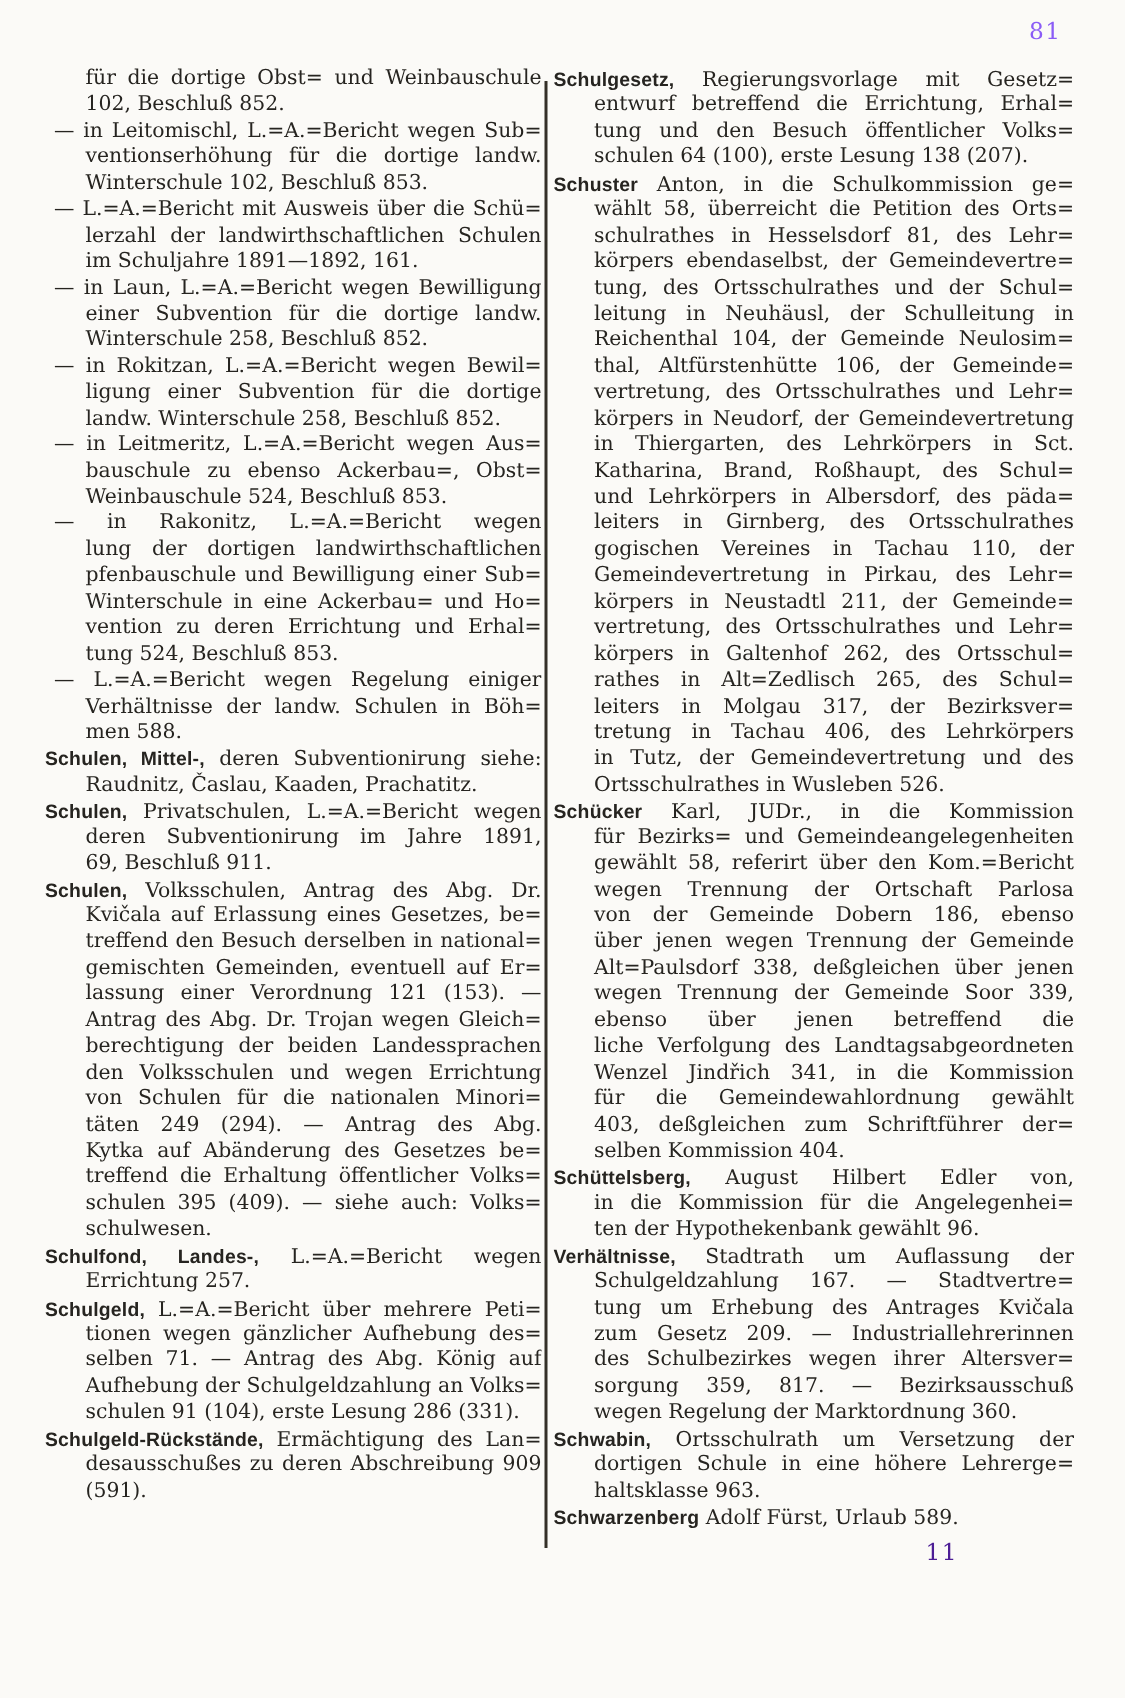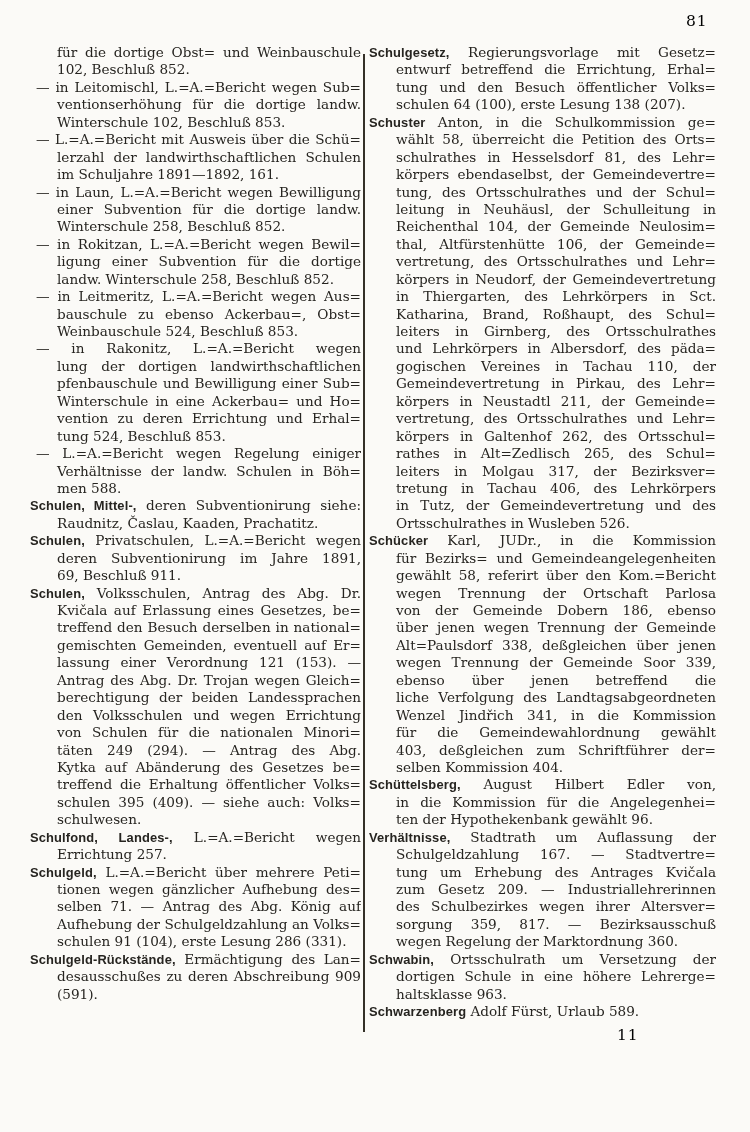--- a/index.html
+++ b/index.html
@@ -23,29 +23,29 @@
     position: absolute;
     inset: 0;
     overflow: hidden;
   }
   .pagenum {
     position: absolute;
     top: 12px;
     left: 686px;
     font-size: 15.5px;
     letter-spacing: 1px;
-    color: #000000;
+    color: #8b5cf6;
   }
   .signature {
     position: absolute;
     top: 1026px;
     left: 617px;
     font-size: 15.5px;
     letter-spacing: 1px;
-    color: #000000;
+    color: #4c1d95;
   }
   .divider {
     position: absolute;
     left: 363px;
     top: 54px;
     width: 2px;
     height: 978px;
     background: #343028;
   }
   .col {
@@ -146,22 +146,22 @@
       <div class="line ind2">schulrathes in Hesselsdorf 81, des Lehr=</div>
       <div class="line ind2">körpers ebendaselbst, der Gemeindevertre=</div>
       <div class="line ind2">tung, des Ortsschulrathes und der Schul=</div>
       <div class="line ind2">leitung in Neuhäusl, der Schulleitung in</div>
       <div class="line ind2">Reichenthal 104, der Gemeinde Neulosim=</div>
       <div class="line ind2">thal, Altfürstenhütte 106, der Gemeinde=</div>
       <div class="line ind2">vertretung, des Ortsschulrathes und Lehr=</div>
       <div class="line ind2">körpers in Neudorf, der Gemeindevertretung</div>
       <div class="line ind2">in Thiergarten, des Lehrkörpers in Sct.</div>
       <div class="line ind2">Katharina, Brand, Roßhaupt, des Schul=</div>
+      <div class="line ind2">und Lehrkörpers in Albersdorf, des päda=</div>
       <div class="line ind2">leiters in Girnberg, des Ortsschulrathes</div>
-      <div class="line ind2">und Lehrkörpers in Albersdorf, des päda=</div>
       <div class="line ind2">gogischen Vereines in Tachau 110, der</div>
       <div class="line ind2">Gemeindevertretung in Pirkau, des Lehr=</div>
       <div class="line ind2">körpers in Neustadtl 211, der Gemeinde=</div>
       <div class="line ind2">vertretung, des Ortsschulrathes und Lehr=</div>
       <div class="line ind2">körpers in Galtenhof 262, des Ortsschul=</div>
       <div class="line ind2">rathes in Alt=Zedlisch 265, des Schul=</div>
       <div class="line ind2">leiters in Molgau 317, der Bezirksver=</div>
       <div class="line ind2">tretung in Tachau 406, des Lehrkörpers</div>
       <div class="line ind2">in Tutz, der Gemeindevertretung und des</div>
       <div class="line ind2 nj">Ortsschulrathes in Wusleben 526.</div>

